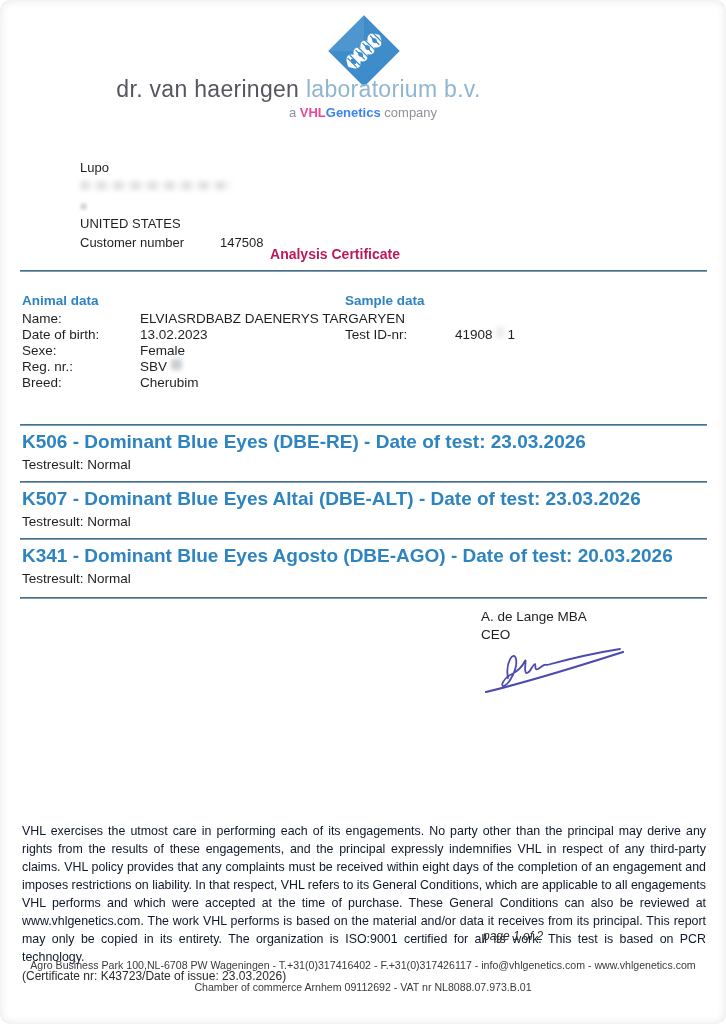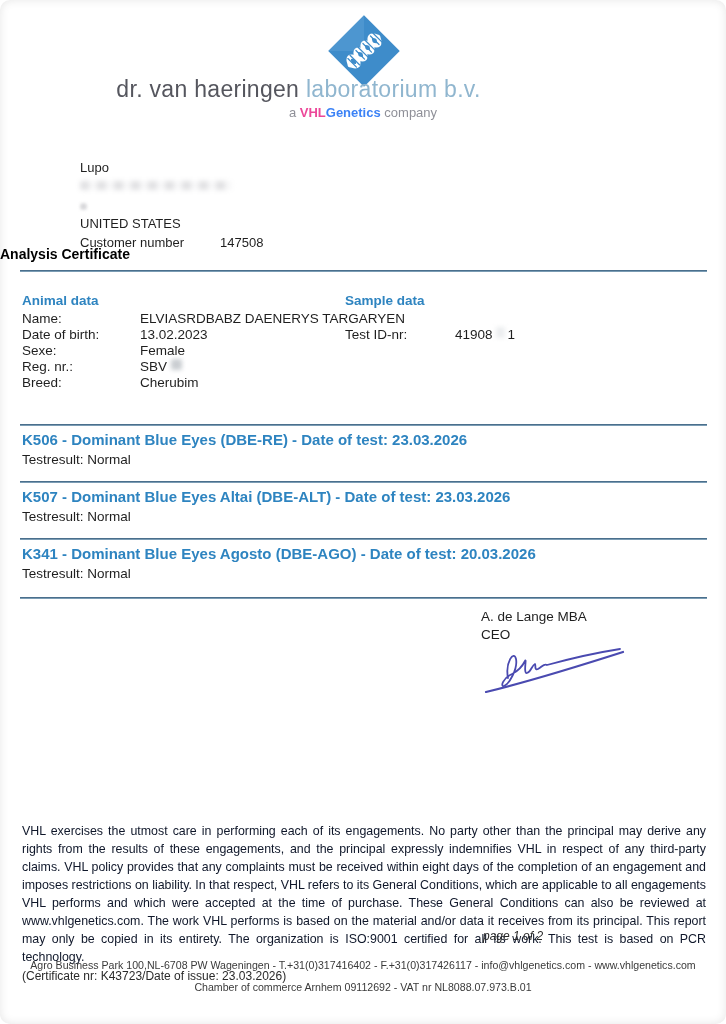--- a/index.html
+++ b/index.html
@@ -29,22 +29,22 @@
   .recipient-name{margin-bottom:2px;}
   .redact-line{width:152px;height:9px;margin-top:5px;border-radius:3px;
     background:repeating-linear-gradient(90deg,#c8c8cc 0 9px,#f2f2f3 9px 17px);
     filter:blur(2.5px);opacity:.55;}
   .redact-dot{width:7px;height:7px;margin-top:13px;border-radius:50%;
     background:#bdbdc2;filter:blur(1.5px);opacity:.6;}
   .recipient-country{margin-top:6px;}
   .customer-row{margin-top:3px;display:flex;}
   .customer-row .lbl{width:140px;}
   
-  .cert-title{position:absolute;top:246px;left:0;width:670px;text-align:left;
-    font-size:14px;font-weight:bold;color:#000000;}
+  .cert-title{position:absolute;top:246px;left:0;width:670px;text-align:center;
+    font-size:14px;font-weight:bold;color:#be185d;}
   .rule{position:absolute;left:20px;width:687px;height:2px;
     background:linear-gradient(to bottom,#4a6f8c 0%,#4a6f8c 55%,#b7d4e6 100%);}
   .rule-title{top:270px;}
   
   .col-heading{font-size:13.5px;font-weight:bold;color:#2e84c0;margin-bottom:2px;}
   .data-col{position:absolute;font-size:13.5px;line-height:16px;}
   .animal-col{left:22px;top:293px;width:420px;}
   .sample-col{left:345px;top:293px;width:360px;}
   .field-row{display:flex;white-space:nowrap;}
   .animal-col .fl{width:118px;flex:none;}
@@ -52,21 +52,21 @@
   .fv{white-space:pre;}
   .sample-spacer{height:16px;}
   .redact-smudge{display:inline-block;width:11px;height:11px;margin-left:4px;
     vertical-align:-1px;border-radius:2px;background:#9fa6ad;filter:blur(2px);opacity:.55;}
   .redact-gap{display:inline-block;width:9px;height:11px;margin:0 3px;
     vertical-align:-1px;background:#d9dde0;filter:blur(2px);opacity:.5;}
   
   .rule-t0{top:424px;} .rule-t1{top:481px;} .rule-t2{top:538px;} .rule-t3{top:597px;}
   .test-block{position:absolute;left:22px;width:684px;}
   .test-0{top:431px;} .test-1{top:488px;} .test-2{top:545px;}
-  .test-heading{font-size:15px;font-weight:bold;color:#2e84c0;}
+  .test-heading{font-size:19px;font-weight:bold;color:#2e84c0;}
   .test-result{font-size:13.5px;color:#1f1f1f;margin-top:4px;}
   
   .signatory{position:absolute;left:481px;top:608px;font-size:13.5px;line-height:18px;}
   .signature-svg{position:absolute;left:468px;top:638px;width:175px;height:62px;}
   
   .disclaimer{position:absolute;left:22px;top:822px;width:684px;
     font-size:12.4px;line-height:18px;color:#0f172a;text-align:justify;}
   
   .cert-line{position:absolute;left:22px;top:929px;font-size:12px;color:#2a2a2a;margin-top:40px;}
   .page-indicator{position:absolute;left:483px;top:929px;font-size:12px;color:#2a2a2a;font-style:italic;}

